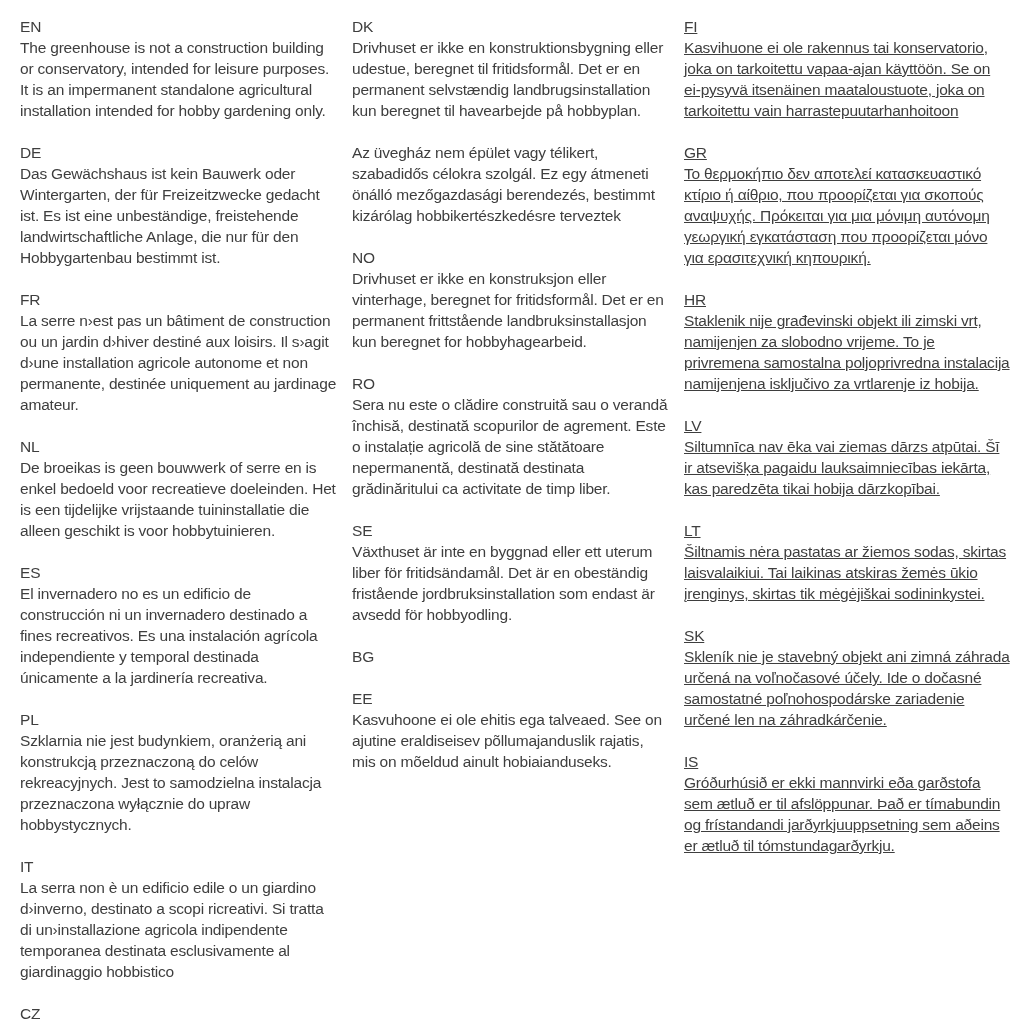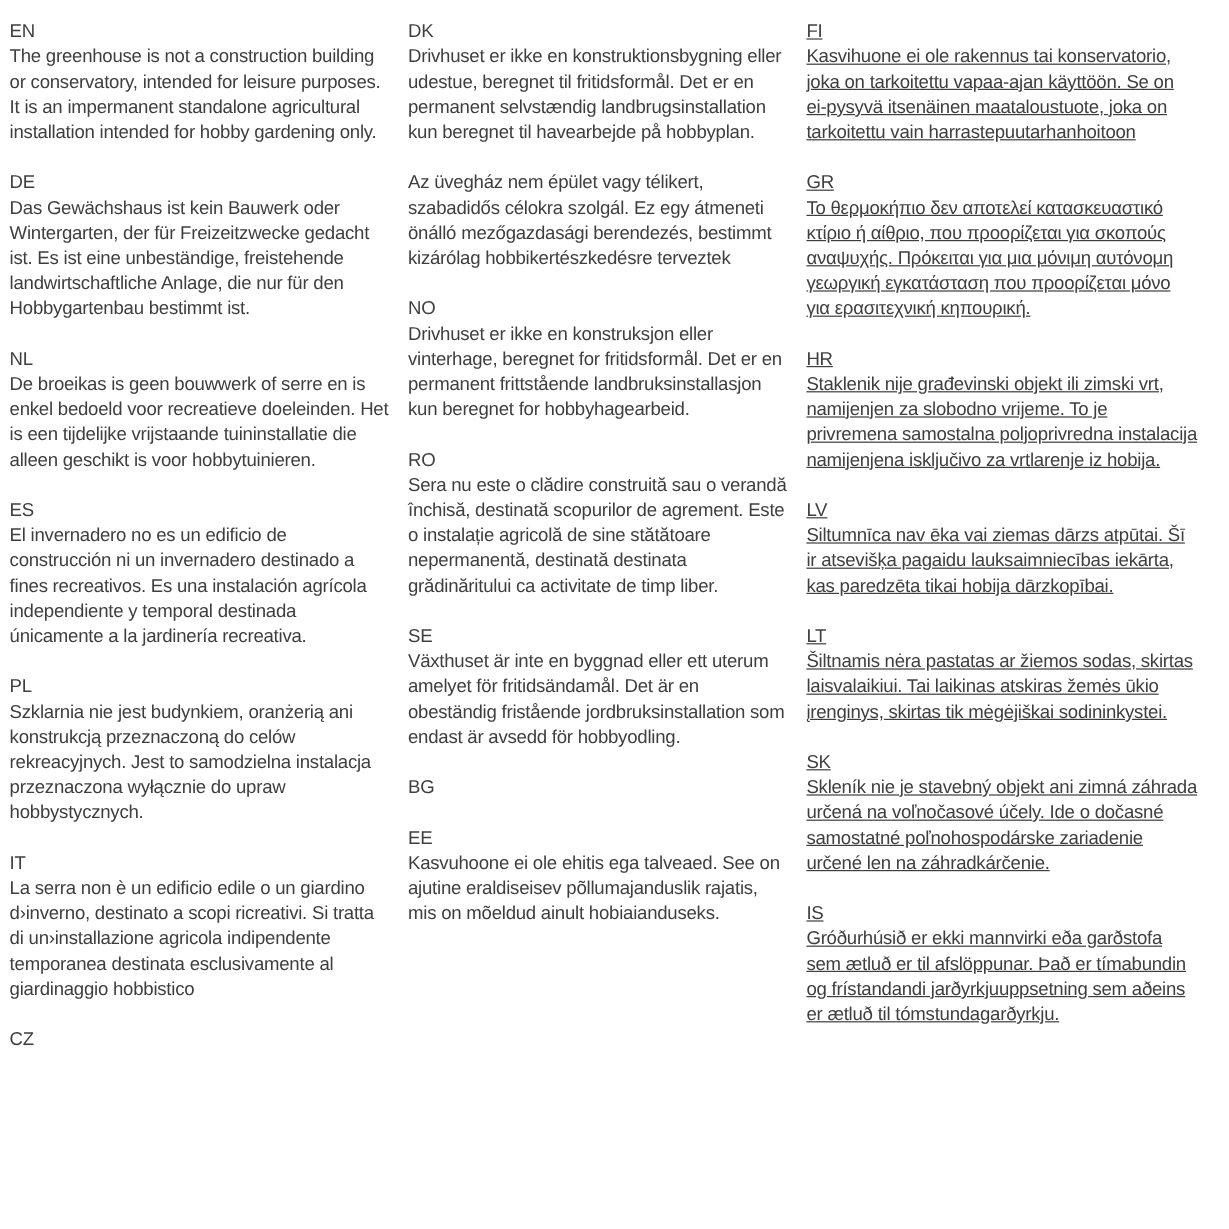--- a/index.html
+++ b/index.html
@@ -4,21 +4,21 @@
 <style>
   html, body {
     margin: 0;
     padding: 0;
     background: #ffffff;
   }
   .page {
     width: 1024px;
     height: 1024px;
     box-sizing: border-box;
-    padding: 16px 0 0 8px;
+    padding: 16px 0 0 20px;
     display: flex;
     column-gap: 14px;
     background: #ffffff;
     font-family: "Liberation Sans", "DejaVu Sans", sans-serif;
     font-size: 15.5px;
     line-height: 21px;
     letter-spacing: -0.2px;
     color: #3e3e3e;
     overflow: hidden;
   }
@@ -46,20 +46,24 @@
   <div class="col col-1">
     <section class="lang-block">
       <div class="lang-code">EN</div>
       <p class="lang-text">The greenhouse is not a construction building or conservatory, intended for leisure purposes. It is an impermanent standalone agricultural installation intended for hobby gardening only.</p>
     </section>
     <section class="lang-block">
       <div class="lang-code">DE</div>
       <p class="lang-text">Das Gewächshaus ist kein Bauwerk oder Wintergarten, der für Freizeitzwecke gedacht ist. Es ist eine unbeständige, freistehende landwirtschaftliche Anlage, die nur für den Hobbygartenbau bestimmt ist.</p>
     </section>
     <section class="lang-block">
+      <div class="lang-code">FR</div>
+      <p class="lang-text">La serre n›est pas un bâtiment de construction ou un jardin d›hiver destiné aux loisirs. Il s›agit d›une installation agricole autonome et non permanente, destinée uniquement au jardinage amateur.</p>
+    </section>
+    <section class="lang-block">
       <div class="lang-code">NL</div>
       <p class="lang-text">De broeikas is geen bouwwerk of serre en is enkel bedoeld voor recreatieve doeleinden. Het is een tijdelijke vrijstaande tuininstallatie die alleen geschikt is voor hobbytuinieren.</p>
     </section>
     <section class="lang-block">
       <div class="lang-code">ES</div>
       <p class="lang-text">El invernadero no es un edificio de construcción ni un invernadero destinado a fines recreativos. Es una instalación agrícola independiente y temporal destinada únicamente a la jardinería recreativa.</p>
     </section>
     <section class="lang-block">
       <div class="lang-code">PL</div>
       <p class="lang-text">Szklarnia nie jest budynkiem, oranżerią ani konstrukcją przeznaczoną do celów rekreacyjnych. Jest to samodzielna instalacja przeznaczona wyłącznie do upraw hobbystycznych.</p>
@@ -85,21 +89,21 @@
     <section class="lang-block">
       <div class="lang-code">NO</div>
       <p class="lang-text">Drivhuset er ikke en konstruksjon eller vinterhage, beregnet for fritidsformål. Det er en permanent frittstående landbruksinstallasjon kun beregnet for hobbyhagearbeid.</p>
     </section>
     <section class="lang-block">
       <div class="lang-code">RO</div>
       <p class="lang-text">Sera nu este o clădire construită sau o verandă închisă, destinată scopurilor de agrement. Este o instalație agricolă de sine stătătoare nepermanentă, destinată destinata grădinăritului ca activitate de timp liber.</p>
     </section>
     <section class="lang-block">
       <div class="lang-code">SE</div>
-      <p class="lang-text">Växthuset är inte en byggnad eller ett uterum amelyet för fritidsändamål. Det är en obeständig fristående jordbruksinstallation som endast är avsedd för hobbyodling.</p>
+      <p class="lang-text">Växthuset är inte en byggnad eller ett uterum liber för fritidsändamål. Det är en obeständig fristående jordbruksinstallation som endast är avsedd för hobbyodling.</p>
     </section>
     <section class="lang-block">
       <div class="lang-code">BG</div>
     </section>
     <section class="lang-block">
       <div class="lang-code">EE</div>
       <p class="lang-text">Kasvuhoone ei ole ehitis ega talveaed. See on ajutine eraldiseisev põllumajanduslik rajatis, mis on mõeldud ainult hobiaianduseks.</p>
     </section>
   </div>
 

